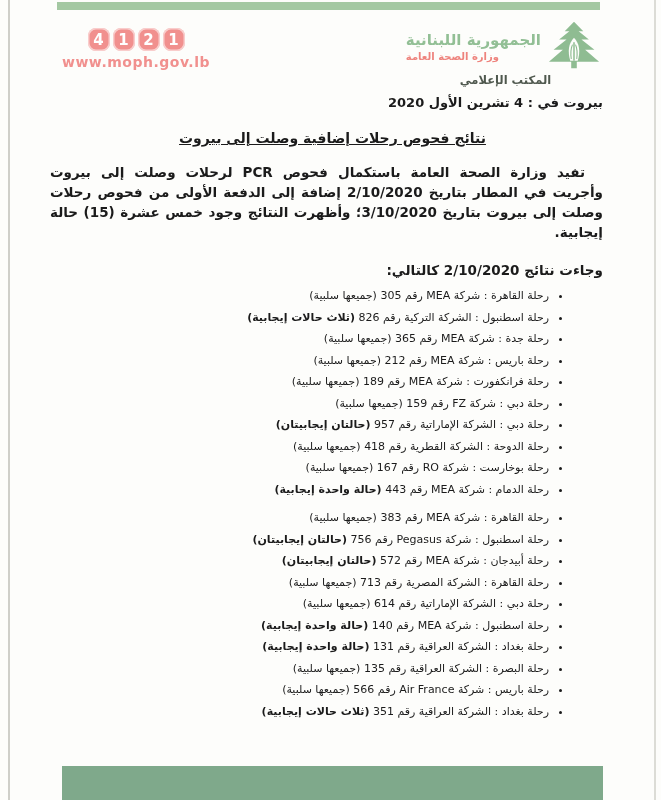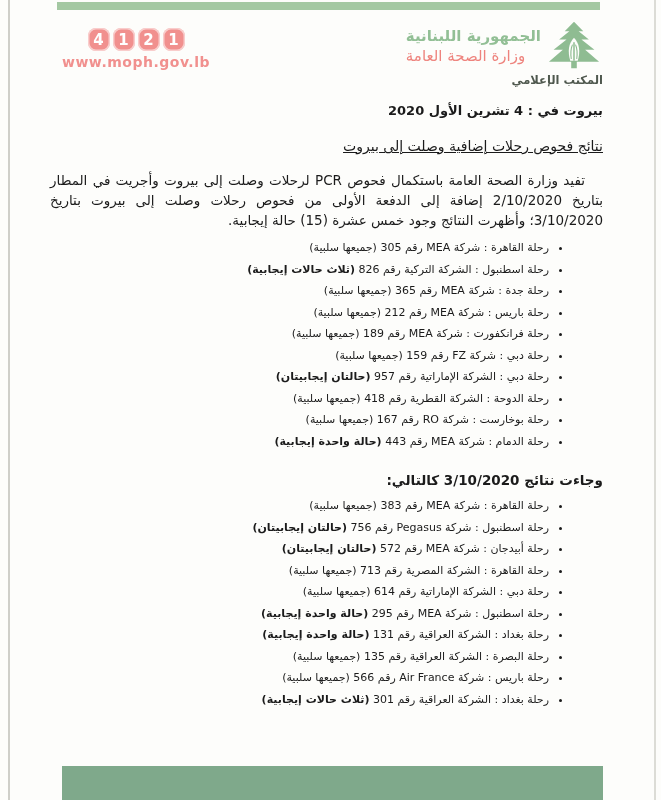--- a/index.html
+++ b/index.html
@@ -43,60 +43,62 @@
   .ministry{display:flex;flex-direction:column;align-items:flex-start;}
   .ministry-row{display:flex;align-items:center;gap:4px;}
   .cedar{width:58px;height:52px;flex:0 0 auto;}
   .ministry-text{text-align:left;display:flex;flex-direction:column;gap:2px;}
   .ministry-line1{
     color:var(--brand-green,#92bf95);
     font-size:15px;font-weight:bold;letter-spacing:1px;white-space:nowrap;
   }
   .ministry-line2{
     color:var(--brand-red,#ee837d);
-    font-size:15px;font-weight:normal;letter-spacing:1px;white-space:nowrap;
+    font-size:10px;font-weight:bold;letter-spacing:1px;white-space:nowrap;
   }
   .media-office{
     margin-top:1px;
     align-self:stretch;
-    text-align:right;
+    text-align:center;
     padding-left:2px;
     color:#4f584e;
     font-size:11.5px;font-weight:bold;letter-spacing:2px;white-space:nowrap;
   }
   
   .hotline{display:flex;flex-direction:column;align-items:center;margin-top:8px;}
   .hotline-digits{display:flex;flex-direction:row-reverse;gap:3px;direction:ltr;}
   .hotline-digit{
     width:22px;height:23px;border-radius:8px;
     background:var(--brand-pink,#f1908e);
     color:#fff;font-size:15px;font-weight:bold;
     display:flex;align-items:center;justify-content:center;
     box-shadow:inset 0 0 0 1.5px rgba(255,255,255,.55);
   }
   .hotline-url{
     margin-top:3px;direction:ltr;
     color:var(--brand-pink,#f1908e);
     font-size:14px;font-weight:bold;letter-spacing:.5px;
   }
   .date-line{
-    margin:16px 58px 0 62px;
+    margin:8px 58px 0 62px;
     font-size:13px;font-weight:600;
     text-align:right;
   }
   .doc-title{
     margin:20px 58px 0 62px;
-    font-size:14px;font-weight:normal;
+    text-align:center;
+    font-size:14px;font-weight:bold;
     text-decoration:underline;
   }
   .intro{
     margin:16px 58px 0 50px;
     font-size:13.5px;line-height:20px;
     text-align:justify;
     text-indent:18px;
+    font-weight:bold;
   }
   .section-header{
     margin:20px 58px 0 62px;
     font-size:13.5px;font-weight:bold;
     text-align:right;
   }
   ul.flights{
     margin:7px 58px 0 62px;
     padding:0 54px 0 0;
     list-style:disc;
@@ -145,41 +147,41 @@
       <div class="hotline-url">www.moph.gov.lb</div>
     </div>
   </div>
 
   <div class="date-line">بيروت في : 4 تشرين الأول 2020</div>
 
   <div class="doc-title">نتائج فحوص رحلات إضافية وصلت إلى بيروت</div>
 
   <p class="intro">تفيد وزارة الصحة العامة باستكمال فحوص PCR لرحلات وصلت إلى بيروت وأجريت في المطار بتاريخ 2/10/2020 إضافة إلى الدفعة الأولى من فحوص رحلات وصلت إلى بيروت بتاريخ 3/10/2020؛ وأظهرت النتائج وجود خمس عشرة (15) حالة إيجابية.</p>
 
+  <div class="section-header">وجاءت نتائج 2/10/2020 كالتالي:</div>
   <ul class="flights">
       <li><span>رحلة القاهرة : شركة MEA رقم 305 (جميعها سلبية)</span></li>
       <li><span>رحلة اسطنبول : الشركة التركية رقم 826 </span><span class="b">(ثلاث حالات إيجابية)</span></li>
       <li><span>رحلة جدة : شركة MEA رقم 365 (جميعها سلبية)</span></li>
       <li><span>رحلة باريس : شركة MEA رقم 212 (جميعها سلبية)</span></li>
       <li><span>رحلة فرانكفورت : شركة MEA رقم 189 (جميعها سلبية)</span></li>
       <li><span>رحلة دبي : شركة FZ رقم 159 (جميعها سلبية)</span></li>
       <li><span>رحلة دبي : الشركة الإماراتية رقم 957 </span><span class="b">(حالتان إيجابيتان)</span></li>
       <li><span>رحلة الدوحة : الشركة القطرية رقم 418 (جميعها سلبية)</span></li>
       <li><span>رحلة بوخارست : شركة RO رقم 167 (جميعها سلبية)</span></li>
       <li><span>رحلة الدمام : شركة MEA رقم 443 </span><span class="b">(حالة واحدة إيجابية)</span></li>
     </ul>
 
-  <div class="section-header">وجاءت نتائج 3/10/2020 كالتالي:</div>
   <ul class="flights">
       <li><span>رحلة القاهرة : شركة MEA رقم 383 (جميعها سلبية)</span></li>
       <li><span>رحلة اسطنبول : شركة Pegasus رقم 756 </span><span class="b">(حالتان إيجابيتان)</span></li>
       <li><span>رحلة أبيدجان : شركة MEA رقم 572 </span><span class="b">(حالتان إيجابيتان)</span></li>
       <li><span>رحلة القاهرة : الشركة المصرية رقم 713 (جميعها سلبية)</span></li>
       <li><span>رحلة دبي : الشركة الإماراتية رقم 614 (جميعها سلبية)</span></li>
-      <li><span>رحلة اسطنبول : شركة MEA رقم 295 </span><span class="b">(حالة واحدة إيجابية)</span></li>
+      <li><span>رحلة اسطنبول : شركة MEA رقم 140 </span><span class="b">(حالة واحدة إيجابية)</span></li>
       <li><span>رحلة بغداد : الشركة العراقية رقم 131 </span><span class="b">(حالة واحدة إيجابية)</span></li>
       <li><span>رحلة البصرة : الشركة العراقية رقم 135 (جميعها سلبية)</span></li>
       <li><span>رحلة باريس : شركة Air France رقم 566 (جميعها سلبية)</span></li>
-      <li><span>رحلة بغداد : الشركة العراقية رقم 301 </span><span class="b">(ثلاث حالات إيجابية)</span></li>
+      <li><span>رحلة بغداد : الشركة العراقية رقم 351 </span><span class="b">(ثلاث حالات إيجابية)</span></li>
     </ul>
 
   <div class="bottom-bar"></div>
 </div>
 
 </body></html>

